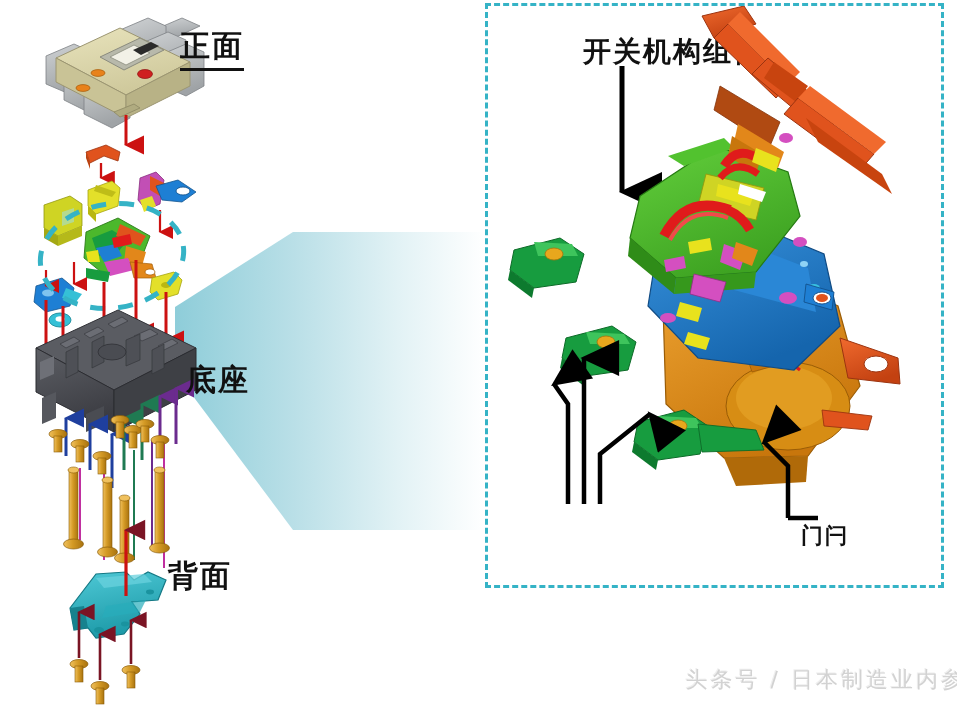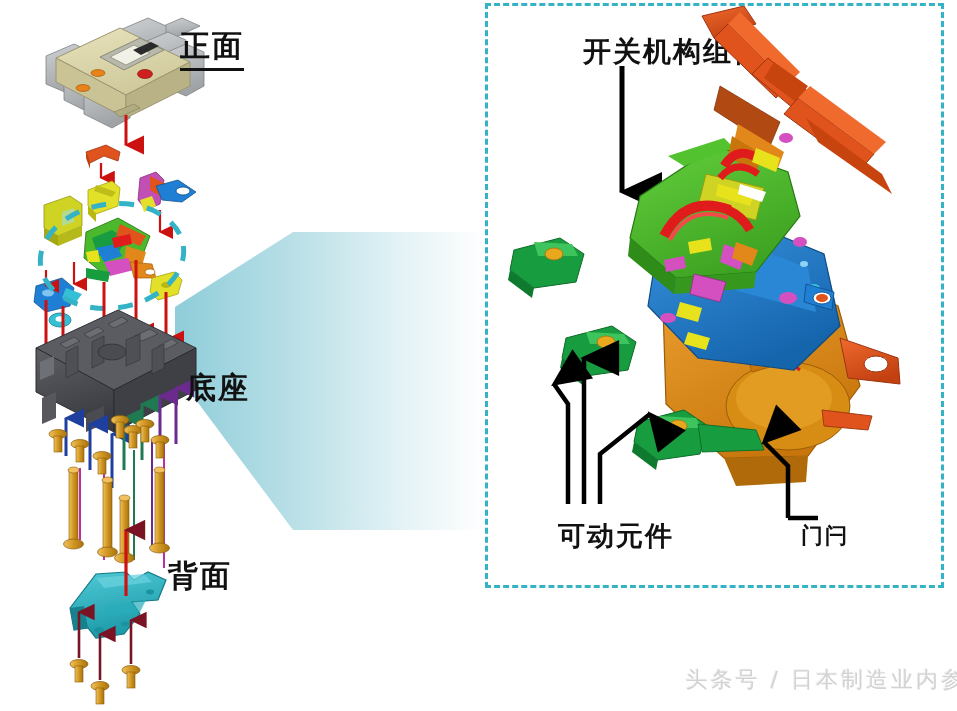--- a/index.html
+++ b/index.html
@@ -298,21 +298,21 @@
         <rect x="96" y="688" width="8" height="16" fill="url(#brass)" stroke="#8a5c08" stroke-width="0.6"></rect>
         </g>
       <g>
           <ellipse cx="131" cy="670" rx="9" ry="4.5" fill="url(#brass)" stroke="#8a5c08" stroke-width="0.7"></ellipse>
         <rect x="127" y="672" width="8" height="16" fill="url(#brass)" stroke="#8a5c08" stroke-width="0.6"></rect>
         </g>
     </g>
   </svg>
 
   <div class="lbl cn lbl-underline" style="left:180px;top:26px;font-size:30px;">正面</div>
-  <div class="lbl cn" style="left:186px;top:368px;font-size:30px;">底座</div>
+  <div class="lbl cn" style="left:186px;top:360px;font-size:30px;">底座</div>
   <div class="lbl cn" style="left:168px;top:556px;font-size:30px;">背面</div>
 
   <div id="detail-panel">
 
     <div class="lbl cn" style="left:95px;top:27px;font-size:28px;">开关机构组件</div>
 
     <svg width="453" height="579" style="position:absolute;left:0;top:0;">
       <defs>
         <marker id="bk" markerWidth="9" markerHeight="9" refX="4" refY="8" orient="auto">
           <polygon points="0,0 8,0 4,8.6" fill="#000"></polygon>
@@ -427,19 +427,18 @@
         <path d="M96,498 L96,352" marker-end="url(#bkU)"></path>
         <path d="M112,498 L112,448 L162,408" marker-end="url(#bkU)"></path>
       </g>
 
       <g stroke="#000" stroke-width="4.5" fill="none">
         <path d="M300,512 L300,460 L276,436" marker-end="url(#bkU)"></path>
         <line x1="300" y1="512" x2="330" y2="512"></line>
       </g>
     </svg>
 
-    <div class="lbl cn" style="left:70px;top:512px;font-size:27px;">可动元件</div>
     <div class="lbl cn" style="left:313px;top:515px;font-size:22px;">门闩</div>
   </div>
 
   <div class="wm cn">头条号 / 日本制造业内参</div>
 
 </div>
 
 </body></html>

